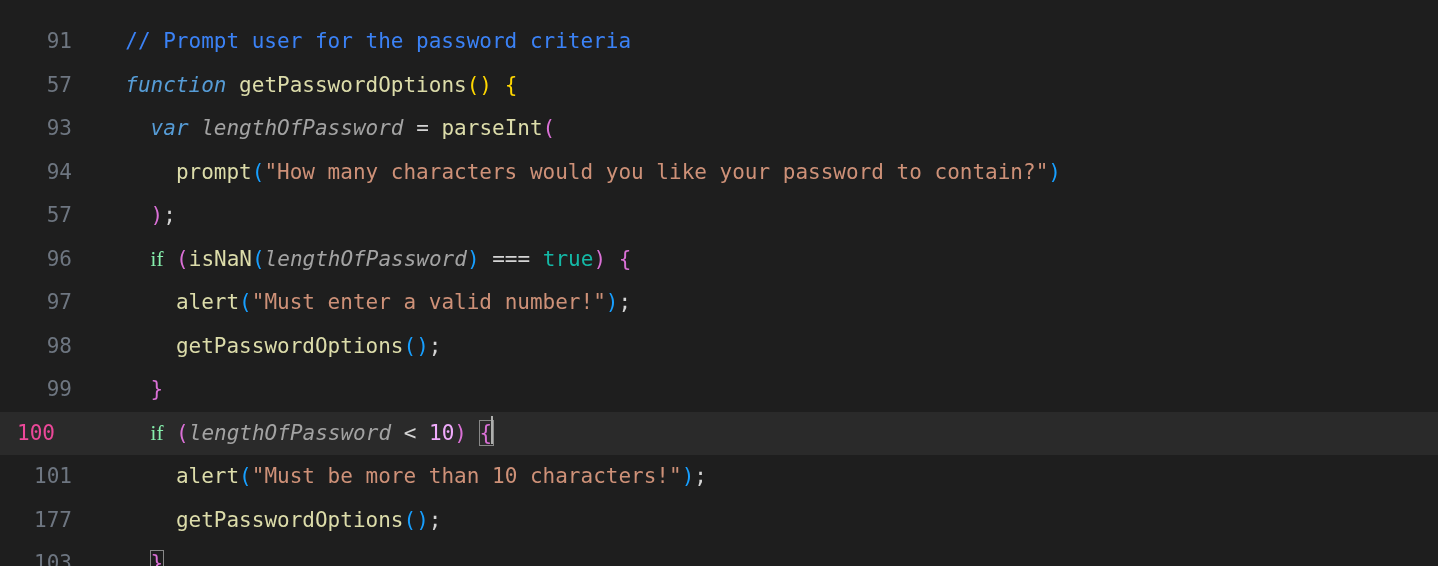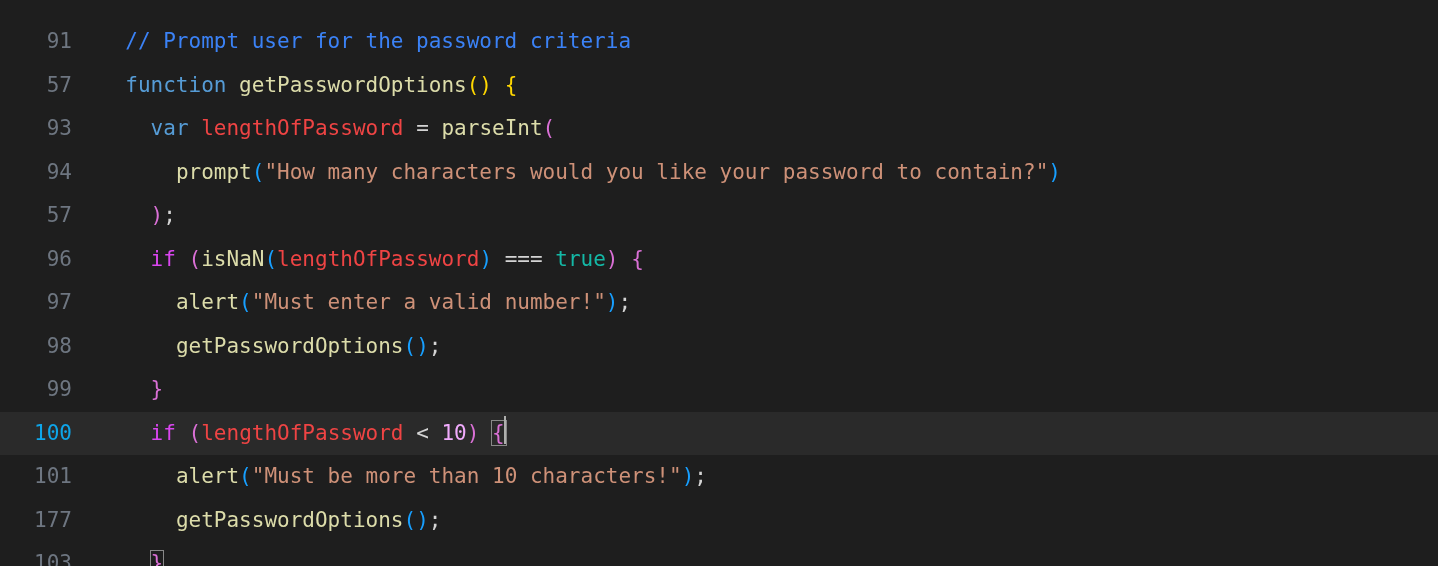--- a/index.html
+++ b/index.html
@@ -19,21 +19,21 @@
     margin-top: 20px;
   }
   .gutter {
     width: 100px;
     text-align: right;
     padding-right: 28px;
     color: #6e7681;
     user-select: none;
     flex-shrink: 0;
   }
-  .gutter .ln.active { color: #0ea5e9; }
+  .gutter .ln.active { color: #ec4899; text-align: center; }
   .code {
     flex: 1;
     white-space: pre;
     position: relative;
   }
   .line { height: 43.5px; }
   .line.current {
     background: #2a2a2a;
   }
   .line.current::before {
@@ -41,24 +41,24 @@
     position: absolute;
     left: -100px;
     width: 100px;
     height: 43.5px;
     background: #2a2a2a;
     z-index: -1;
   }
 
   
   .tok-comment   { color: #3b82f6; }
-  .tok-keyword   { color: #569cd6; }
-  .tok-control   { color: #d946ef; }
+  .tok-keyword   { color: #569cd6; font-style: italic; }
+  .tok-control   { color: #86efac; font-family: Liberation Serif, serif; }
   .tok-func      { color: #dcdcaa; }
-  .tok-var       { color: #ef4444; }
+  .tok-var       { color: #a3a3a3; font-style: italic; }
   .tok-string    { color: #ce9178; }
   .tok-number    { color: #f0abfc; }
   .tok-const     { color: #14b8a6; }
   .tok-punct     { color: #d4d4d4; }
   .tok-paren1    { color: #ffd700; }
   .tok-paren2    { color: #da70d6; }
   .tok-paren3    { color: #179fff; }
   .tok-op        { color: #d4d4d4; }
 
   .bracket-match {

